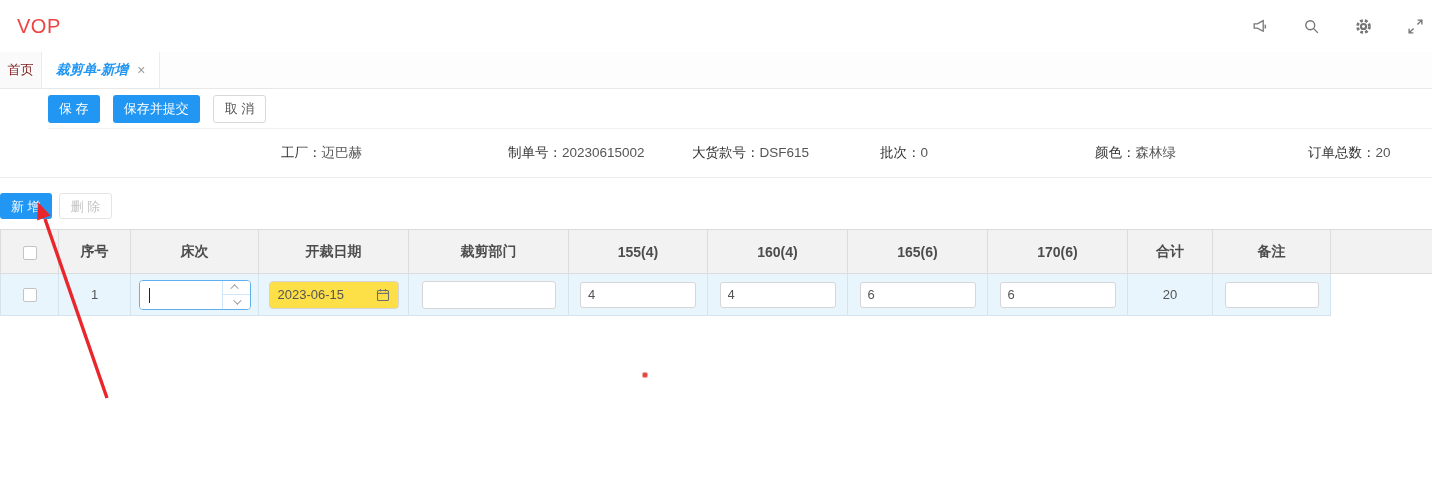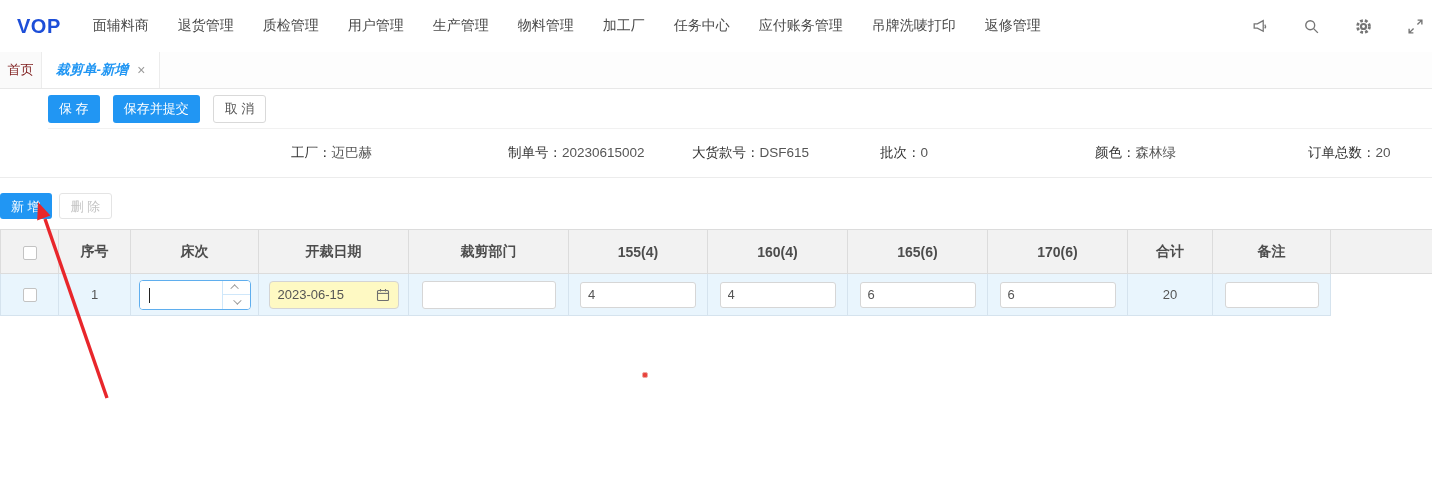--- a/index.html
+++ b/index.html
@@ -1,21 +1,21 @@
 <!DOCTYPE html>
 <html><head>
 <meta charset="utf-8">
 <style>
   * { box-sizing: border-box; margin: 0; padding: 0; }
   html,body { width:1432px; height:491px; background:#fff; overflow:hidden;
     font-family:"Liberation Sans","DejaVu Sans",sans-serif; color:#333; position:relative; }
 
   
   .topnav { height:52px; display:flex; align-items:center; padding-left:17px; background:#fff; }
-  .logo { color:#1d4ed8; font-weight:bold; font-size:20px; letter-spacing:.5px; margin-right:32px; }
+  .logo { color:#ef4444; font-weight:normal; font-size:20px; letter-spacing:.5px; }
   .nav-items { display:flex; align-items:center; gap:29px; }
   .nav-item { font-size:14px; color:#4a4a4a; cursor:pointer; white-space:nowrap; }
   .nav-right { margin-left:auto; display:flex; align-items:center; gap:35px; padding-right:8px; color:#757575; }
   .nav-right .icon { width:17px; height:17px; display:inline-flex; cursor:pointer; }
   .nav-right svg { width:100%; height:100%; }
 
   
   .tabbar { height:37px; display:flex; align-items:stretch; background:#fdfdfd; border-bottom:1px solid #e8e8e8; }
   .tab { display:flex; align-items:center; justify-content:center; font-size:13px; color:#7f1d1d; cursor:pointer; }
   .tab-home { width:42px; border-right:1px solid #ececec; background:#fafafa; }
@@ -66,48 +66,35 @@
     animation:blink 1s steps(1) infinite; }
   @keyframes blink { 50% { opacity:0; } }
   .spinner { width:28px; border-left:1px solid #cfe7fa; display:flex; flex-direction:column; }
   .spin-btn { flex:1; display:flex; align-items:center; justify-content:center; cursor:pointer; background:#fff; }
   .spin-btn + .spin-btn { border-top:1px solid #cfe7fa; }
   .chev { width:6px; height:6px; border-left:1px solid #9b9b9b; border-top:1px solid #9b9b9b; }
   .chev-up { transform:rotate(45deg) translateY(2px); }
   .chev-down { transform:rotate(225deg) translateY(2px); }
 
   
-  .date-box { width:130px; height:28px; margin:0 auto; background:#fef9c3; border:1px solid #d4d4d4;
+  .date-box { width:130px; height:28px; margin:0 auto; background:#fde047; border:1px solid #d4d4d4;
     border-radius:4px; display:flex; align-items:center; padding:0 8px; }
   .date-text { font-size:13px; color:#555; }
   .date-box .icon { margin-left:auto; width:14px; height:14px; color:#6f6f6f; display:inline-flex; cursor:pointer; }
 
   
   .arrow-layer { position:absolute; left:0; top:0; width:170px; height:430px; pointer-events:none; z-index:5; }
   .red-dot { position:absolute; left:642px; top:372px; width:6px; height:6px; background:#e8433c;
     border:1px solid #f0a8a2; border-radius:2px; z-index:5; }
 </style>
 </head>
 <body>
 
 <div class="topnav">
   <span class="logo">VOP</span>
-  <div class="nav-items">
-    <span class="nav-item">面辅料商</span>
-    <span class="nav-item">退货管理</span>
-    <span class="nav-item">质检管理</span>
-    <span class="nav-item">用户管理</span>
-    <span class="nav-item">生产管理</span>
-    <span class="nav-item">物料管理</span>
-    <span class="nav-item">加工厂</span>
-    <span class="nav-item">任务中心</span>
-    <span class="nav-item">应付账务管理</span>
-    <span class="nav-item">吊牌洗唛打印</span>
-    <span class="nav-item">返修管理</span>
-  </div>
   <div class="nav-right">
     <span class="icon">
       <svg viewBox="0 0 16 16" fill="none" stroke="currentColor" stroke-width="1.2">
         <path d="M11.5 2.5 L6 5.5 H3 v4 h3 l5.5 3 z"></path>
           <path d="M13 6.2 a3 3 0 0 1 0 3.6"></path>
       </svg>
     </span>
     <span class="icon">
       <svg viewBox="0 0 16 16" fill="none" stroke="currentColor" stroke-width="1.3">
         <circle cx="6.8" cy="6.8" r="4.2"></circle>
@@ -137,21 +124,21 @@
   </div>
 </div>
 
 <div class="toolbar">
   <button class="btn btn-primary">保 存</button>
   <button class="btn btn-primary">保存并提交</button>
   <button class="btn btn-default">取 消</button>
 </div>
 
 <div class="inforow">
-  <span class="info-field" style="left:291px">
+  <span class="info-field" style="left:281px">
     <span class="info-label">工厂：</span><span class="info-value">迈巴赫</span>
   </span>
   <span class="info-field" style="left:508px">
     <span class="info-label">制单号：</span><span class="info-value">20230615002</span>
   </span>
   <span class="info-field" style="left:692px">
     <span class="info-label">大货款号：</span><span class="info-value">DSF615</span>
   </span>
   <span class="info-field" style="left:880px">
     <span class="info-label">批次：</span><span class="info-value">0</span>

